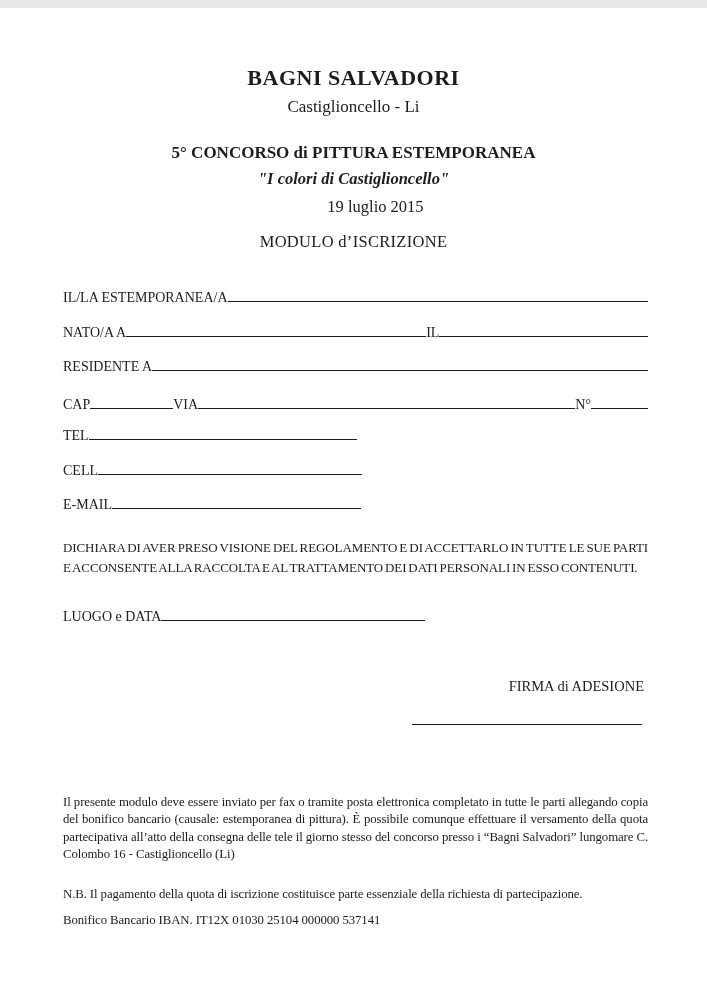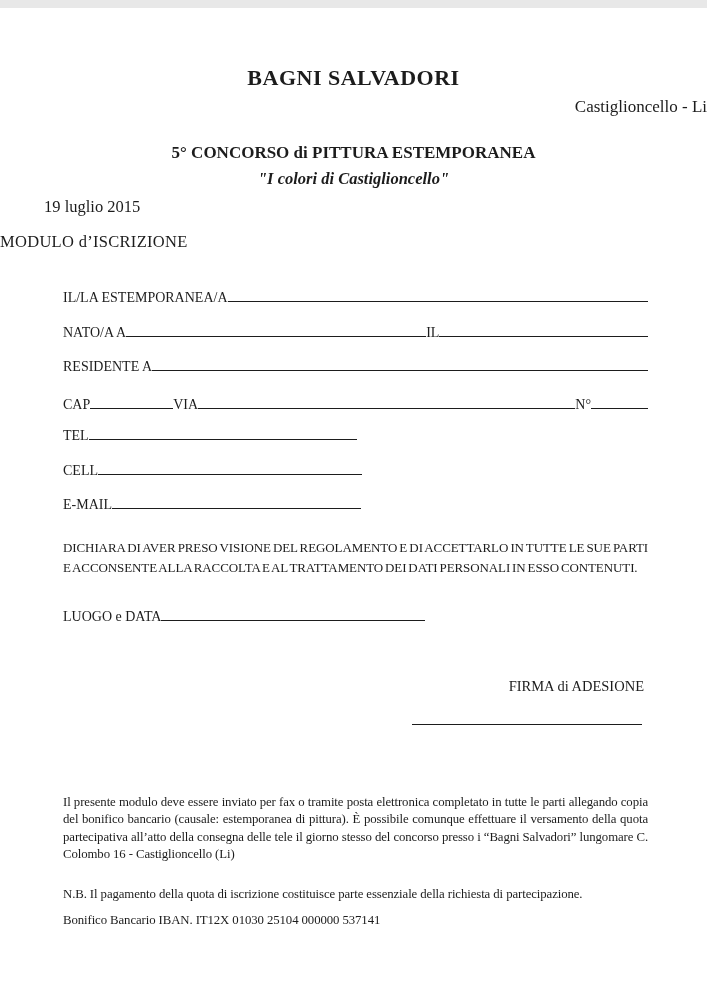--- a/index.html
+++ b/index.html
@@ -10,27 +10,27 @@
     background:#ffffff;
     font-family:"Liberation Serif","DejaVu Serif",serif;
     color:#1c1c1c;
     overflow:hidden;
   }
   .content{position:absolute;left:63px;width:585px;top:0;}
 
   
   .org-title{position:absolute;left:0;right:0;top:57px;text-align:center;
     font-size:22px;font-weight:bold;letter-spacing:.5px;}
-  .org-loc{position:absolute;left:0;right:0;top:89px;text-align:right;font-size:17px;}
+  .org-loc{position:absolute;left:0;right:0;top:89px;text-align:center;font-size:17px;}
   .contest-title{position:absolute;left:0;right:0;top:135px;text-align:center;
     font-size:17px;font-weight:bold;}
   .contest-sub{position:absolute;left:0;right:0;top:161px;text-align:center;
     font-size:16.5px;font-weight:bold;font-style:italic;}
-  .contest-date{position:absolute;left:0;right:0;top:189px;text-align:left;font-size:16.5px;padding-left:44px;}
-  .form-title{position:absolute;left:0;right:0;top:224px;
+  .contest-date{position:absolute;left:0;right:0;top:189px;text-align:center;font-size:16.5px;padding-left:44px;}
+  .form-title{position:absolute;left:0;right:0;top:224px;text-align:center;
     font-size:16.5px;letter-spacing:.3px;}
 
   
   .row{position:absolute;left:0;right:0;display:flex;align-items:baseline;
     font-size:14px;line-height:17px;white-space:nowrap;}
   .row .lbl{flex:0 0 auto;}
   .blank{display:inline-block;height:0;border-bottom:1.7px solid #1d1d1d;
     margin-bottom:-3px;}
   .blank.grow{flex:1 1 auto;}
 

